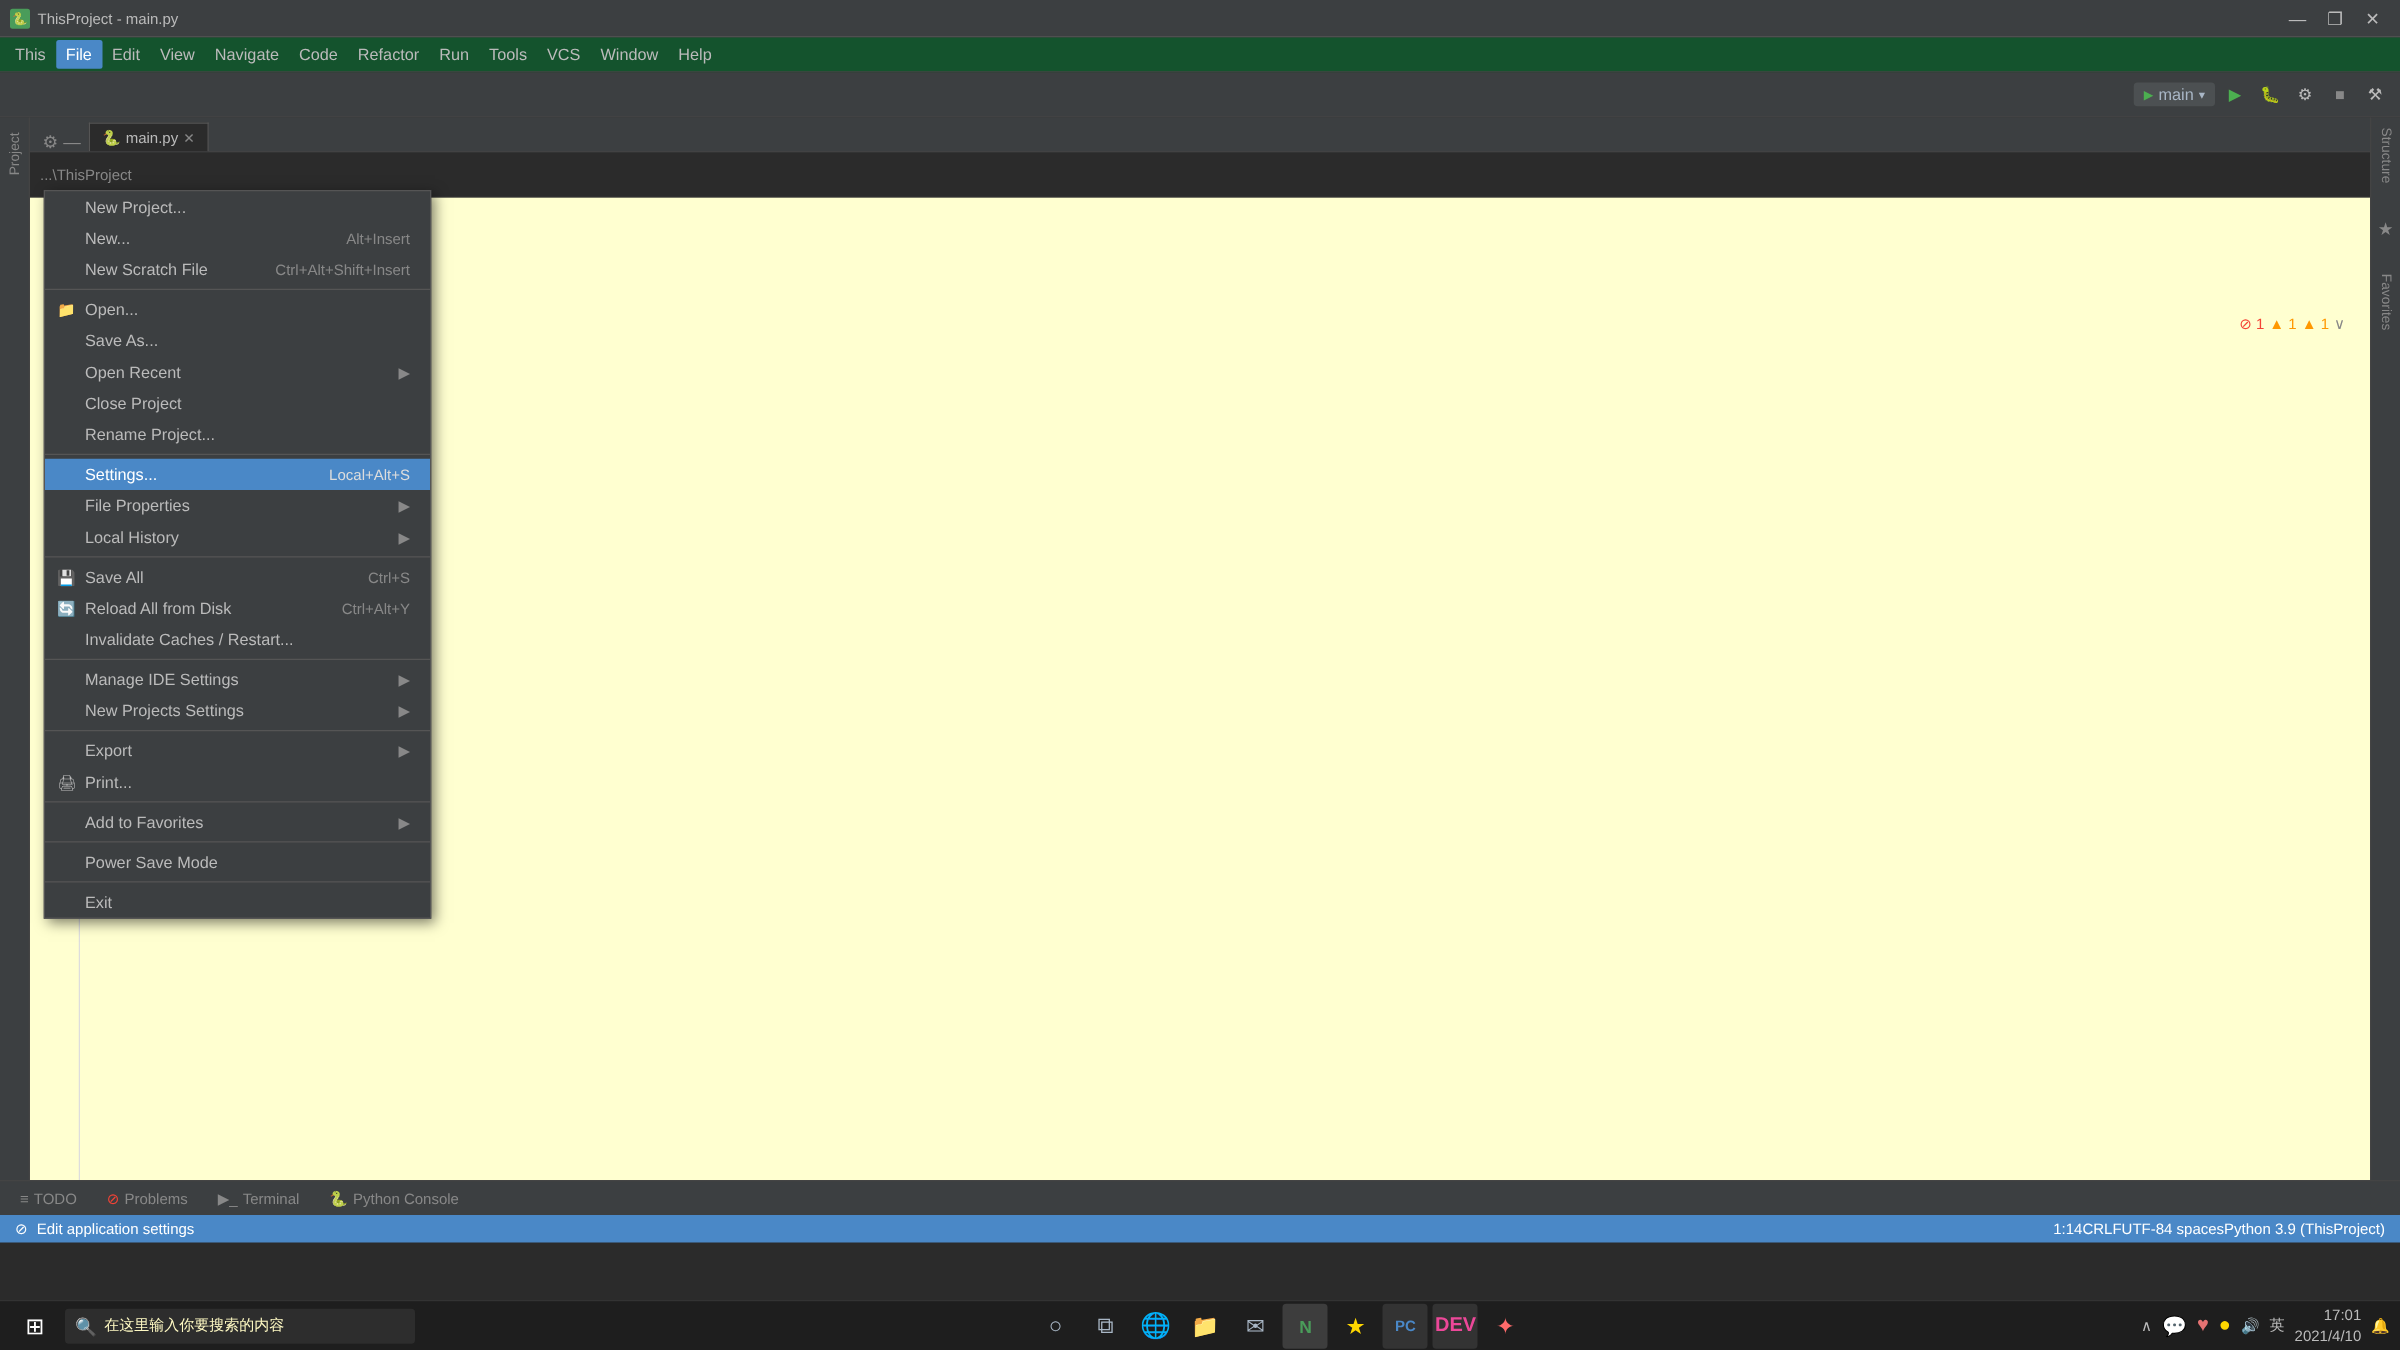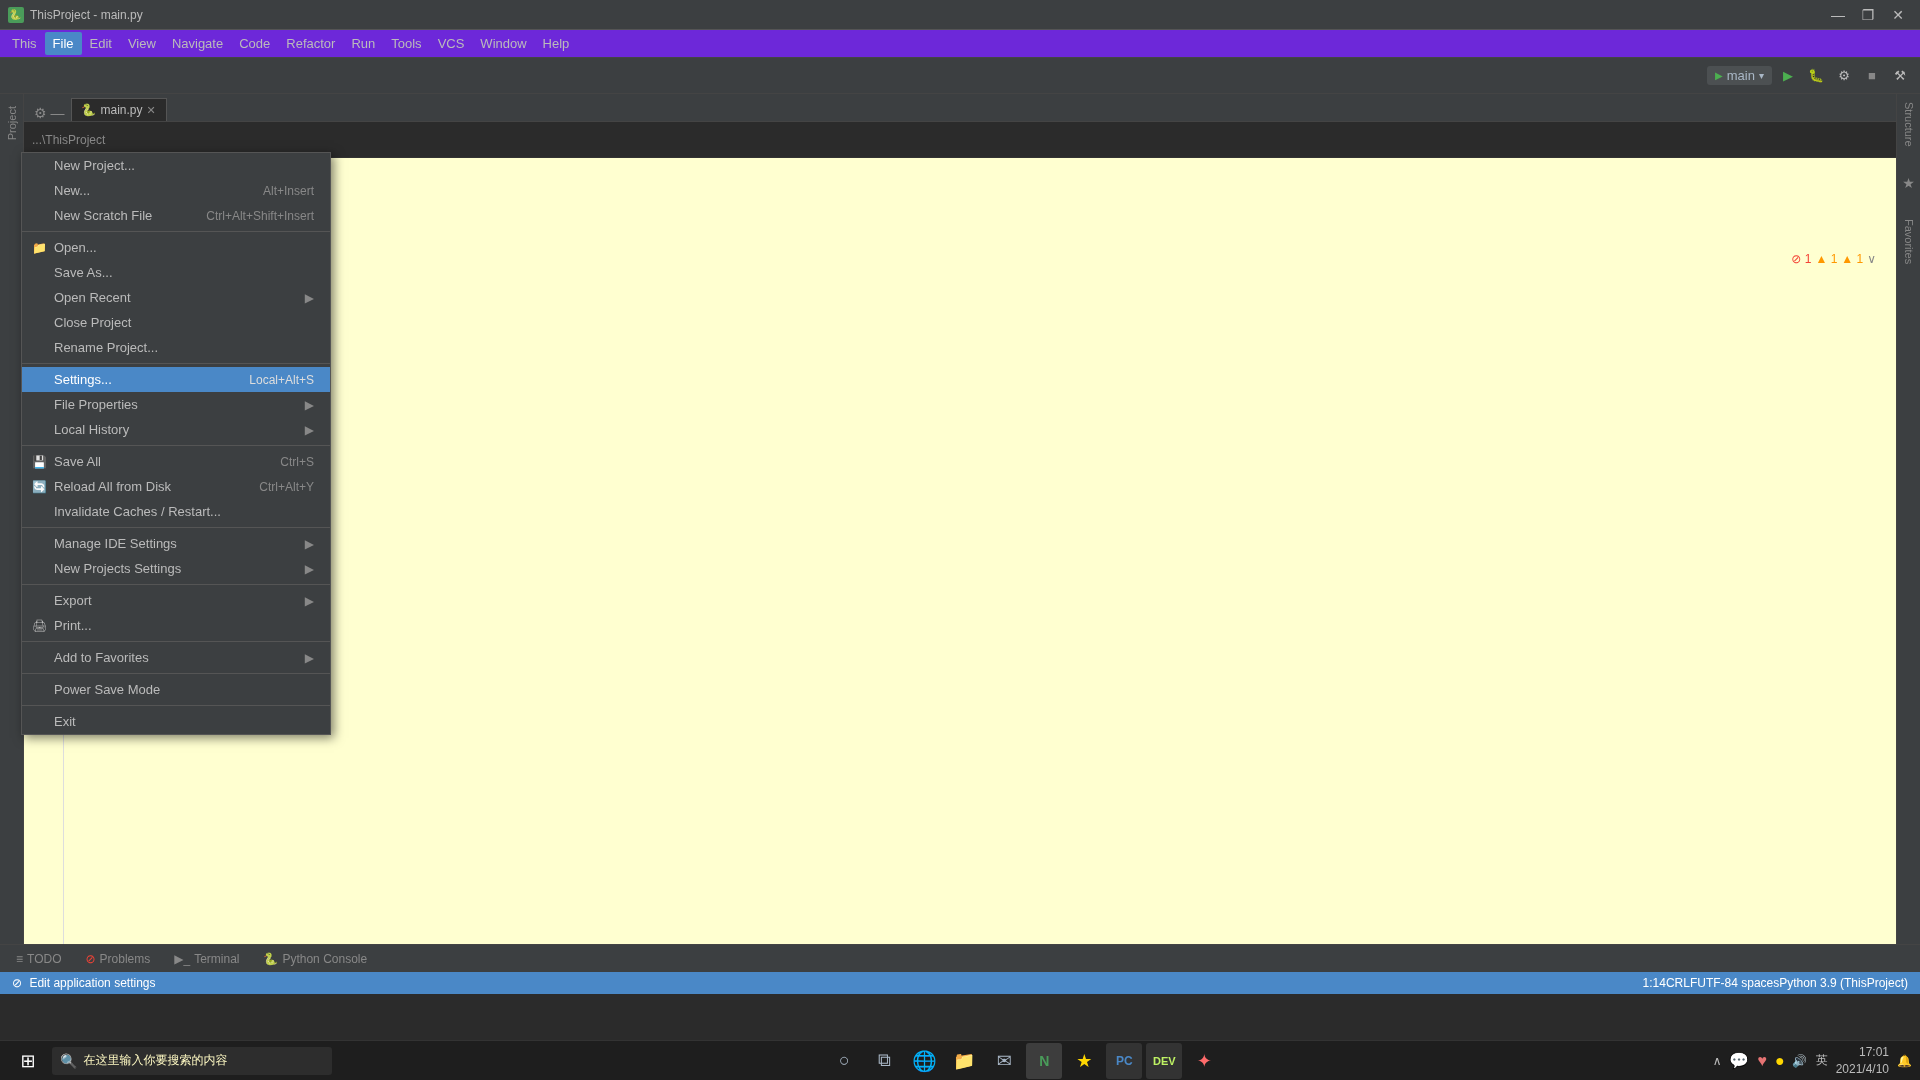--- a/index.html
+++ b/index.html
@@ -17,21 +17,21 @@
     }
     .title-bar-left { display: flex; align-items: center; gap: 6px; }
     .title-bar-icon { width: 16px; height: 16px; background: #4a9c5a; border-radius: 2px; display: flex; align-items: center; justify-content: center; font-size: 10px; color: white; }
     .title-bar-title { font-size: 12px; color: #bbb; }
     .title-bar-controls { display: flex; gap: 2px; }
     .title-bar-btn { width: 28px; height: 22px; display: flex; align-items: center; justify-content: center; font-size: 14px; color: #bbb; cursor: pointer; border-radius: 2px; }
 
     
     .menu-bar {
       height: 28px;
-      background: #6d28d9;
+      background: #14532d;
       display: flex;
       align-items: center;
       padding: 0 4px;
       border-bottom: 1px solid #444;
     }
     .menu-item {
       padding: 4px 8px;
       font-size: 13px;
       color: #bbb;
       cursor: pointer;
@@ -150,21 +150,21 @@
       display: flex;
       align-items: center;
       gap: 4px;
       font-size: 12px;
     }
 
     
     .dropdown-overlay {
       position: absolute;
       top: 58px;
-      left: 21px;
+      left: 35px;
       width: 310px;
       background: #3c3f41;
       border: 1px solid #555;
       box-shadow: 3px 3px 10px rgba(0,0,0,0.5);
       z-index: 1000;
     }
     .dropdown-item {
       display: flex;
       align-items: center;
       justify-content: space-between;
@@ -530,21 +530,21 @@
   </div>
   <div class="taskbar-apps">
     <div class="taskbar-app">○</div>
     <div class="taskbar-app">⧉</div>
     <div class="taskbar-app" style="font-size:20px; color:#4a90e2;">🌐</div>
     <div class="taskbar-app">📁</div>
     <div class="taskbar-app">✉</div>
     <div class="taskbar-app" style="background:#3d3d3d; border-radius:3px; color:#4a9c5a; font-weight:bold; font-size:14px;">N</div>
     <div class="taskbar-app" style="color:#ffd700;">★</div>
     <div class="taskbar-app" style="background:#333; font-size:12px; color:#4a88c7; font-weight:bold;">PC</div>
-    <div class="taskbar-app" style="background:#333; font-size:11px; color:#bef264; font-weight:bold;">DEV</div>
+    <div class="taskbar-app" style="background:#333; font-size:16px; color:#ec4899; font-weight:bold;">DEV</div>
     <div class="taskbar-app" style="color:#ff6b6b;">✦</div>
   </div>
   <div class="taskbar-tray">
     <span style="cursor:pointer;">∧</span>
     <span style="cursor:pointer; color:#4caf50; font-size:16px;">💬</span>
     <span style="cursor:pointer; color:#e57373; font-size:16px;">♥</span>
     <span style="cursor:pointer; color:#ffd700; font-size:16px;">●</span>
     <span style="cursor:pointer;">🔊</span>
     <span style="cursor:pointer;">英</span>
     <div class="taskbar-time" style="cursor:pointer;">

